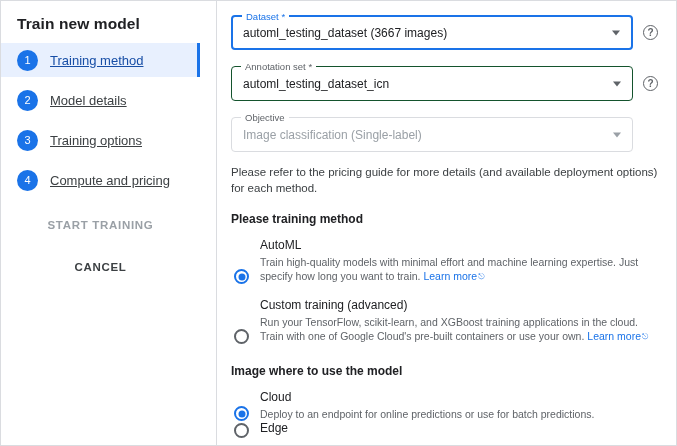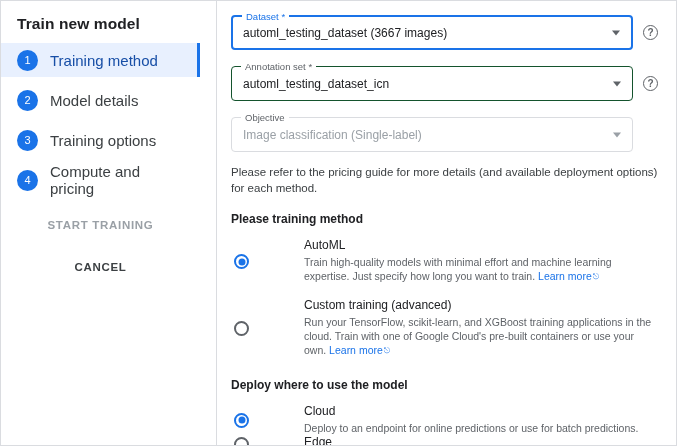--- a/index.html
+++ b/index.html
@@ -55,22 +55,23 @@
     background: #1a73e8;
     color: #ffffff;
     font-size: 11px;
     display: flex;
     align-items: center;
     justify-content: center;
     margin-right: 12px;
     font-weight: normal;
   }
   .step .label {
-    font-size: 15px;
+    font-size: 13px;
     color: #3c4043;
+    text-decoration: underline;
   }
   .step.active {
     background: #e8f0fe;
   }
   .step.active .label {
     color: #174ea6;
   }
   .step.active::after {
     content: "";
     position: absolute;
@@ -192,23 +193,22 @@
     font-size: 12px;
     font-weight: bold;
     color: #202124;
     margin: 0 0 12px 0;
   }
   .section-title.spaced { margin-top: 20px; }
 
   
   .radio-row {
     display: flex;
-    align-items: center;
+    align-items: flex-end;
     margin-bottom: 14px;
-    gap: 44px;
   }
   .radio {
     width: 15px;
     height: 15px;
     min-width: 15px;
     border-radius: 50%;
     border: 2px solid #5f6368;
     box-sizing: border-box;
     margin: 1px 11px 0 3px;
     position: relative;
@@ -328,21 +328,21 @@
     <div class="radio-row">
       <div class="radio"></div>
       <div class="radio-body">
         <div class="radio-title">Custom training (advanced)</div>
         <div class="radio-desc">
           <span>Run your TensorFlow, scikit-learn, and XGBoost training applications in the cloud. Train with one of Google Cloud's pre-built containers or use your own. </span><a class="link">Learn more</a><span class="ext-ico">⎋</span>
         </div>
       </div>
     </div>
 
-    <div class="section-title spaced">Deploy where to use the model</div>
+    <div class="section-title spaced">Image where to use the model</div>
 
     <div class="radio-row" style="margin-bottom:0">
       <div class="radio checked"></div>
       <div class="radio-body">
         <div class="radio-title">Cloud</div>
         <div class="radio-desc">Deploy to an endpoint for online predictions or use for batch predictions.</div>
       </div>
     </div>
 
     <div class="radio-row">

